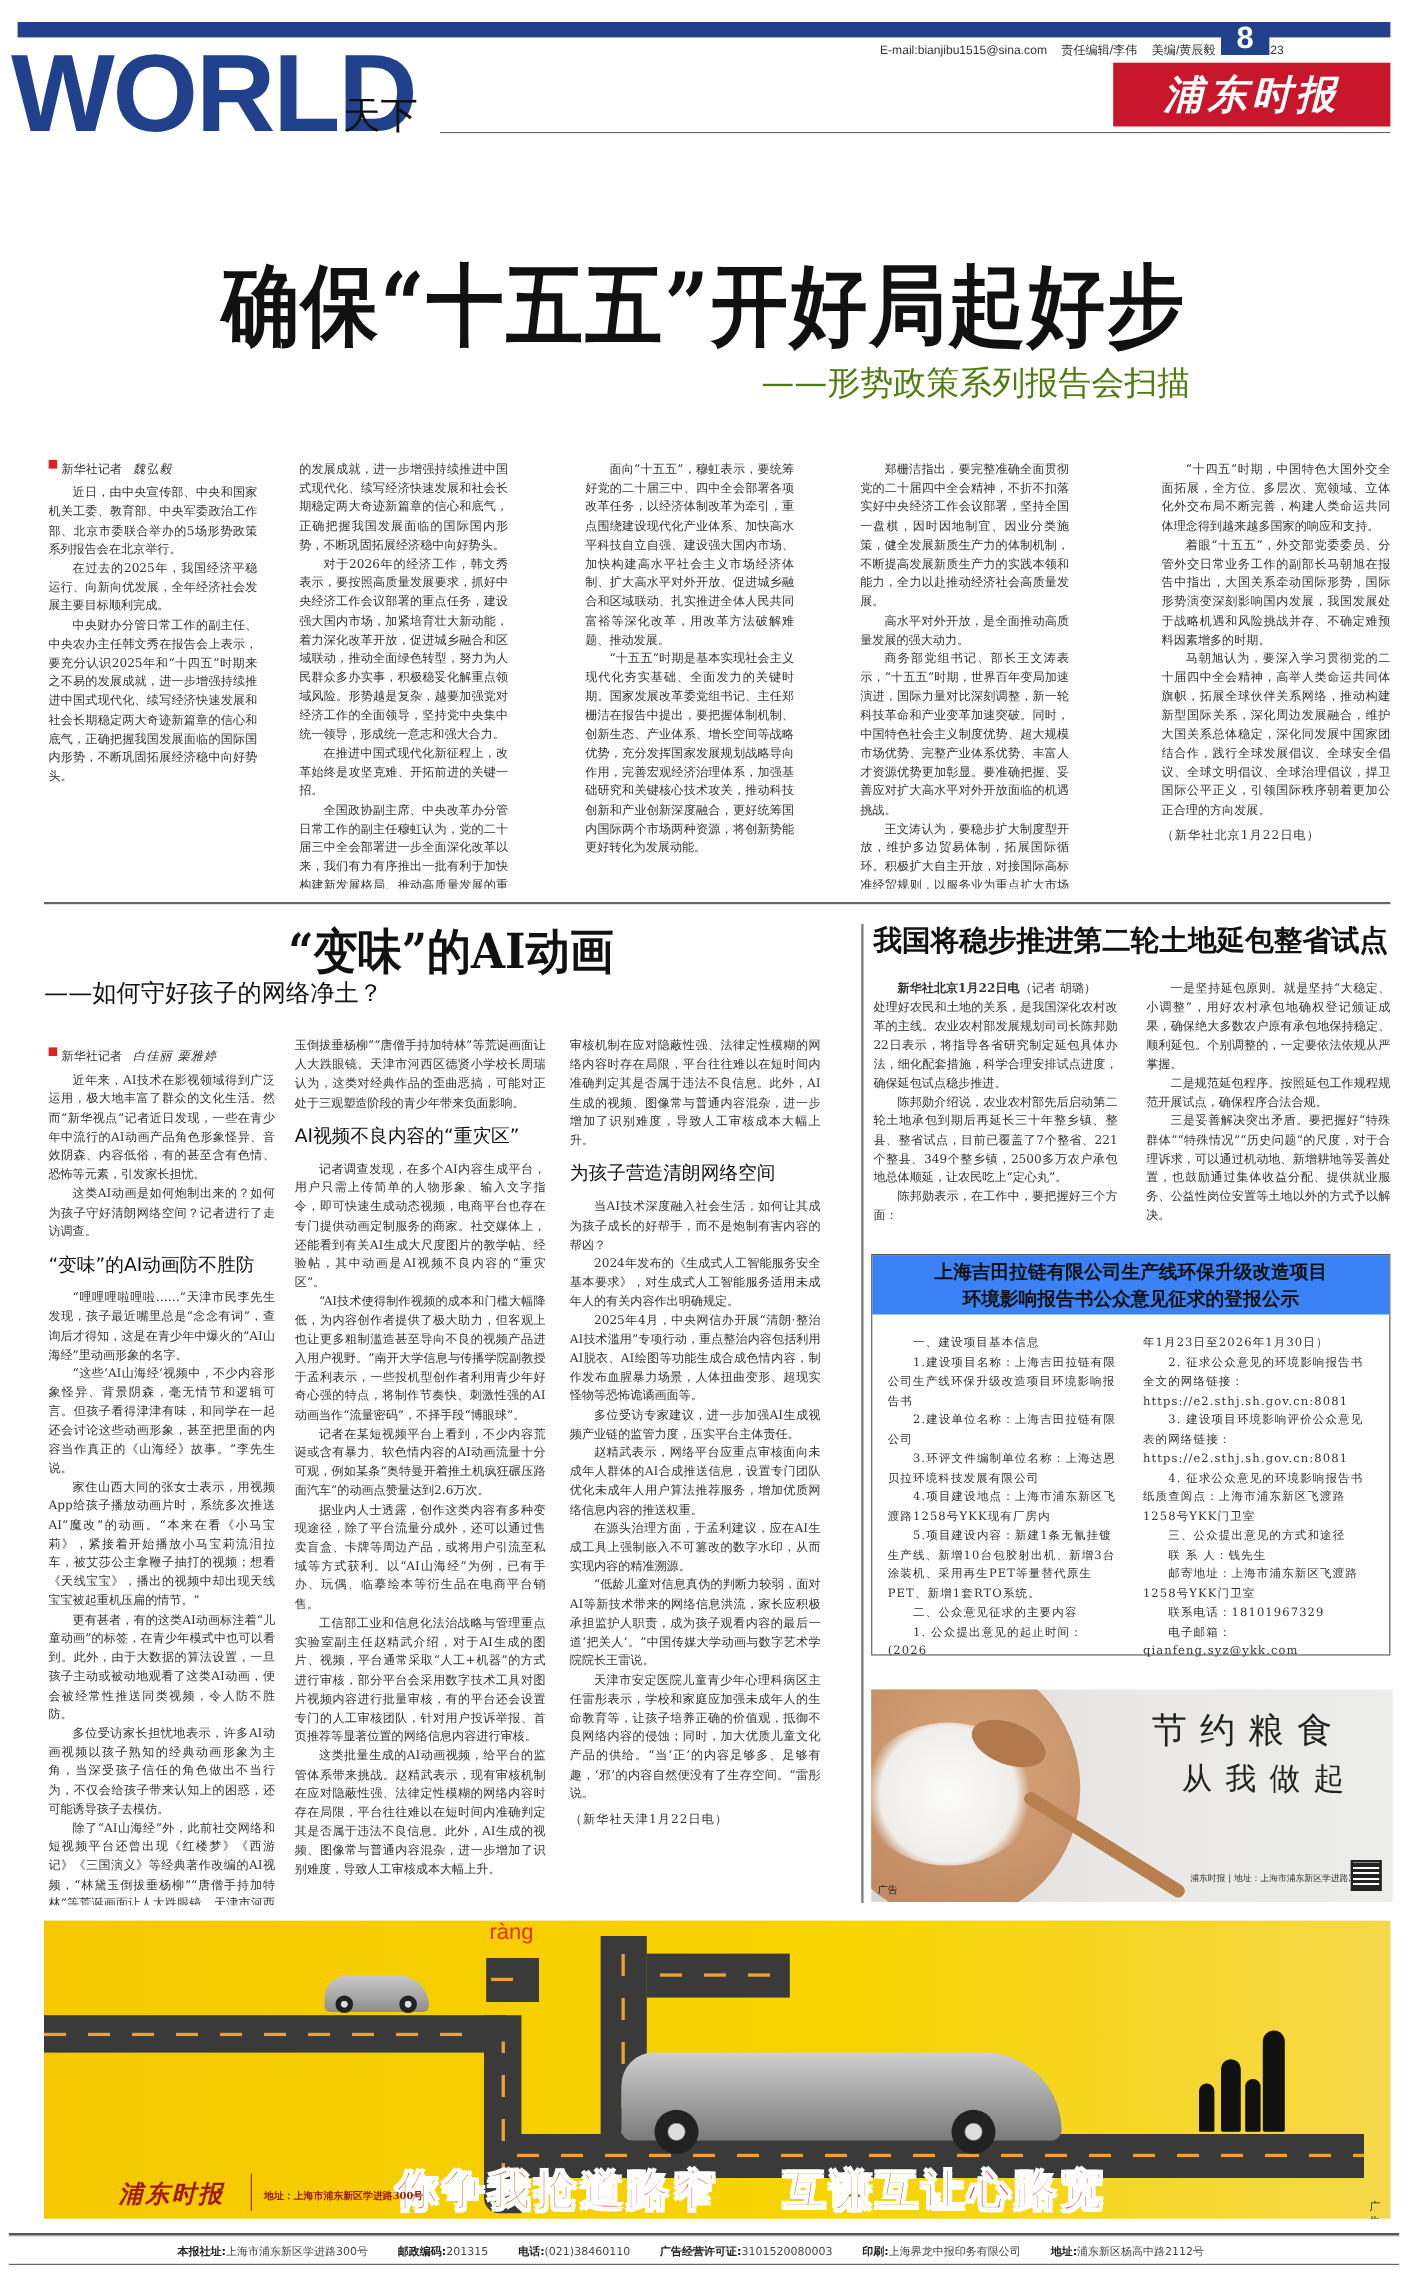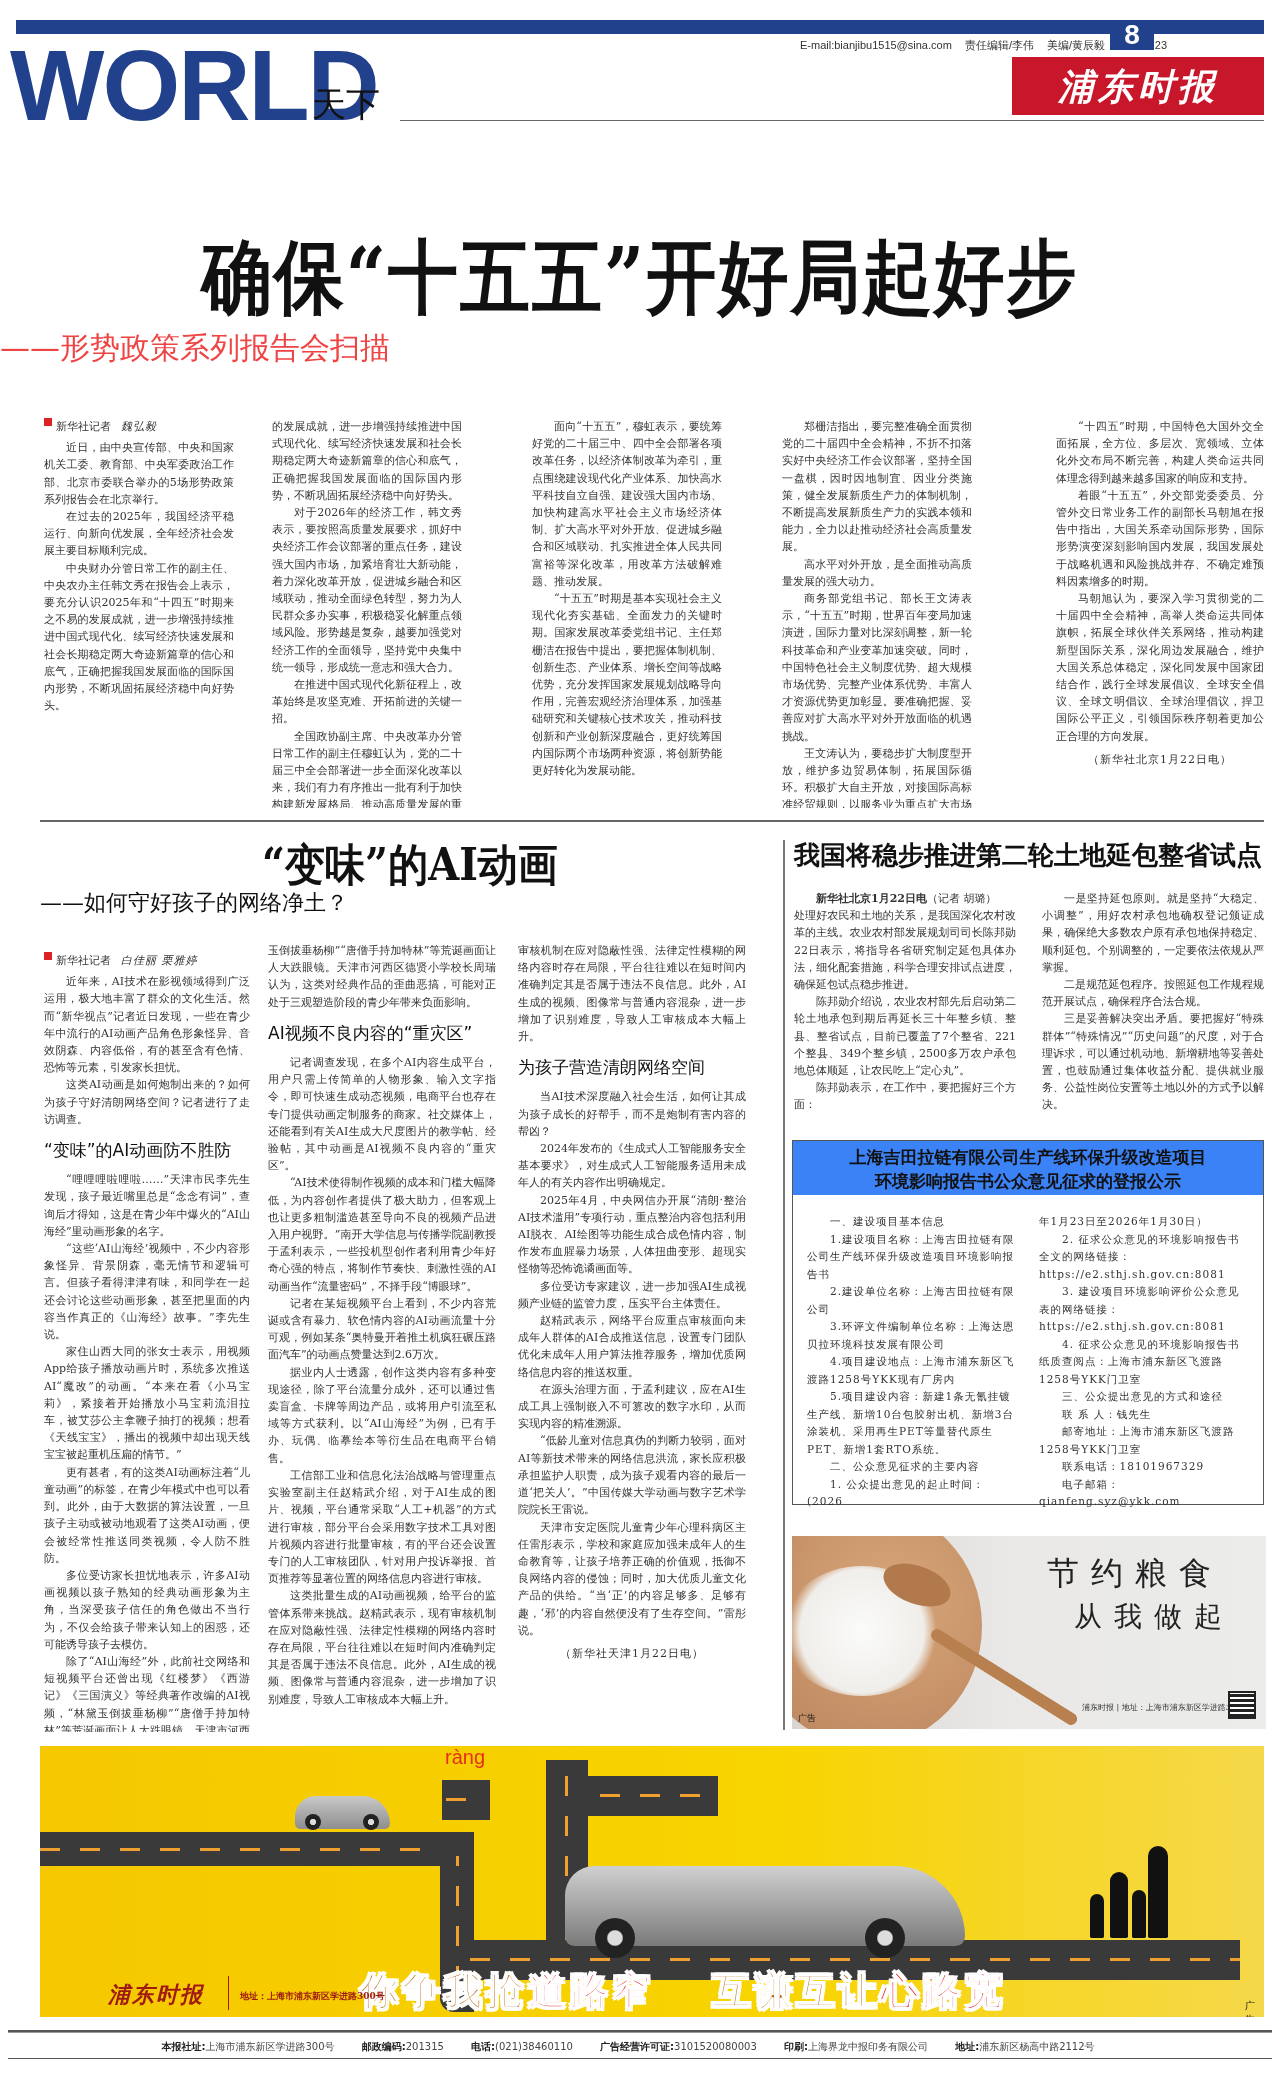--- a/index.html
+++ b/index.html
@@ -8,28 +8,28 @@
   .abs{position:absolute}
   .topbar{left:16px;top:20px;width:1248px;height:14px;background:#21418c}
   .world{left:10px;top:40px;font-family:"Liberation Sans",sans-serif;font-weight:bold;font-size:100px;line-height:90px;color:#21418c;letter-spacing:-2px}
   .tianxia{left:312px;top:82px;font-family:"DejaVu Sans",sans-serif;font-size:34px;color:#111}
   .rule-head{left:400px;top:120px;width:864px;height:1px;background:#666}
   .meta{left:800px;top:38px;font-family:"Liberation Sans",sans-serif;font-size:11px;color:#333;white-space:nowrap}
   .meta span{margin-right:10px}
   .pagenum{left:1110px;top:20px;width:44px;height:30px;background:#21418c;color:#fff;font-family:"Liberation Sans",sans-serif;font-weight:bold;font-size:28px;text-align:center;line-height:30px}
   .masthead{left:1012px;top:57px;width:252px;height:58px;background:#c8172b;color:#fff;font-family:"DejaVu Serif",serif;font-size:36px;font-style:italic;text-align:center;line-height:58px;letter-spacing:4px;font-weight:bold}
   .headline{left:0;top:232px;width:1280px;text-align:center;font-family:"DejaVu Serif",serif;font-weight:bold;font-size:70px;letter-spacing:2px;color:#111;transform:scaleY(1.15)}
-  .subhead{left:0;top:328px;width:1082px;text-align:left;font-family:"DejaVu Sans",sans-serif;font-size:30px;color:#ef4444}
+  .subhead{left:0;top:328px;width:1082px;text-align:right;font-family:"DejaVu Sans",sans-serif;font-size:30px;color:#4d7c0f}
   .byline{font-size:11px;color:#333;display:flex;align-items:flex-start;gap:2px;margin-bottom:4px}
   .redsq{width:8px;height:8px;background:#d22;display:inline-block;margin-right:2px}
   .byline b{font-style:italic;font-weight:normal;margin-left:8px;letter-spacing:1px}
   .col{font-size:11px;line-height:17.2px;color:#333;text-align:justify;overflow:hidden}
   .col p{text-indent:2em}
   .col p.noind{text-indent:0}
-  .dateline{text-align:center;font-size:11px;color:#333;margin-top:6px;letter-spacing:1px}
+  .dateline{text-align:left;font-size:11px;color:#333;margin-top:6px;letter-spacing:1px}
   .rule-full{left:40px;width:1224px;height:2px;background:#666}
   .story2-title{left:40px;top:838px;width:740px;text-align:center;font-family:"DejaVu Serif",serif;font-weight:bold;font-size:40px;color:#111;transform:scaleY(1.1)}
   .story2-sub{left:40px;top:888px;width:740px;text-align:left;font-family:"DejaVu Sans",sans-serif;font-size:22px;color:#111}
   .vrule{left:783px;top:840px;width:2px;height:890px;background:#777}
   .sec-h{font-family:"DejaVu Sans",sans-serif;font-size:17px;color:#111;margin:14px 0 12px;text-indent:0 !important}
   .story3-title{left:794px;top:838px;width:470px;font-family:"DejaVu Serif",serif;font-weight:bold;font-size:26px;color:#111;letter-spacing:0px;white-space:nowrap}
   .notice{left:792px;top:1140px;width:472px;height:365px;border:1px solid #555}
   .notice-head{background:#3b82f6;height:54px;text-align:center;font-family:"DejaVu Serif",serif;font-weight:bold;font-size:17px;line-height:24px;padding-top:4px;color:#111}
   .notice-body{display:flex;gap:22px;padding:18px 14px 0 14px}
   .notice-body .ncol{width:210px;font-size:10.5px;line-height:17.5px;color:#333;letter-spacing:1px}

